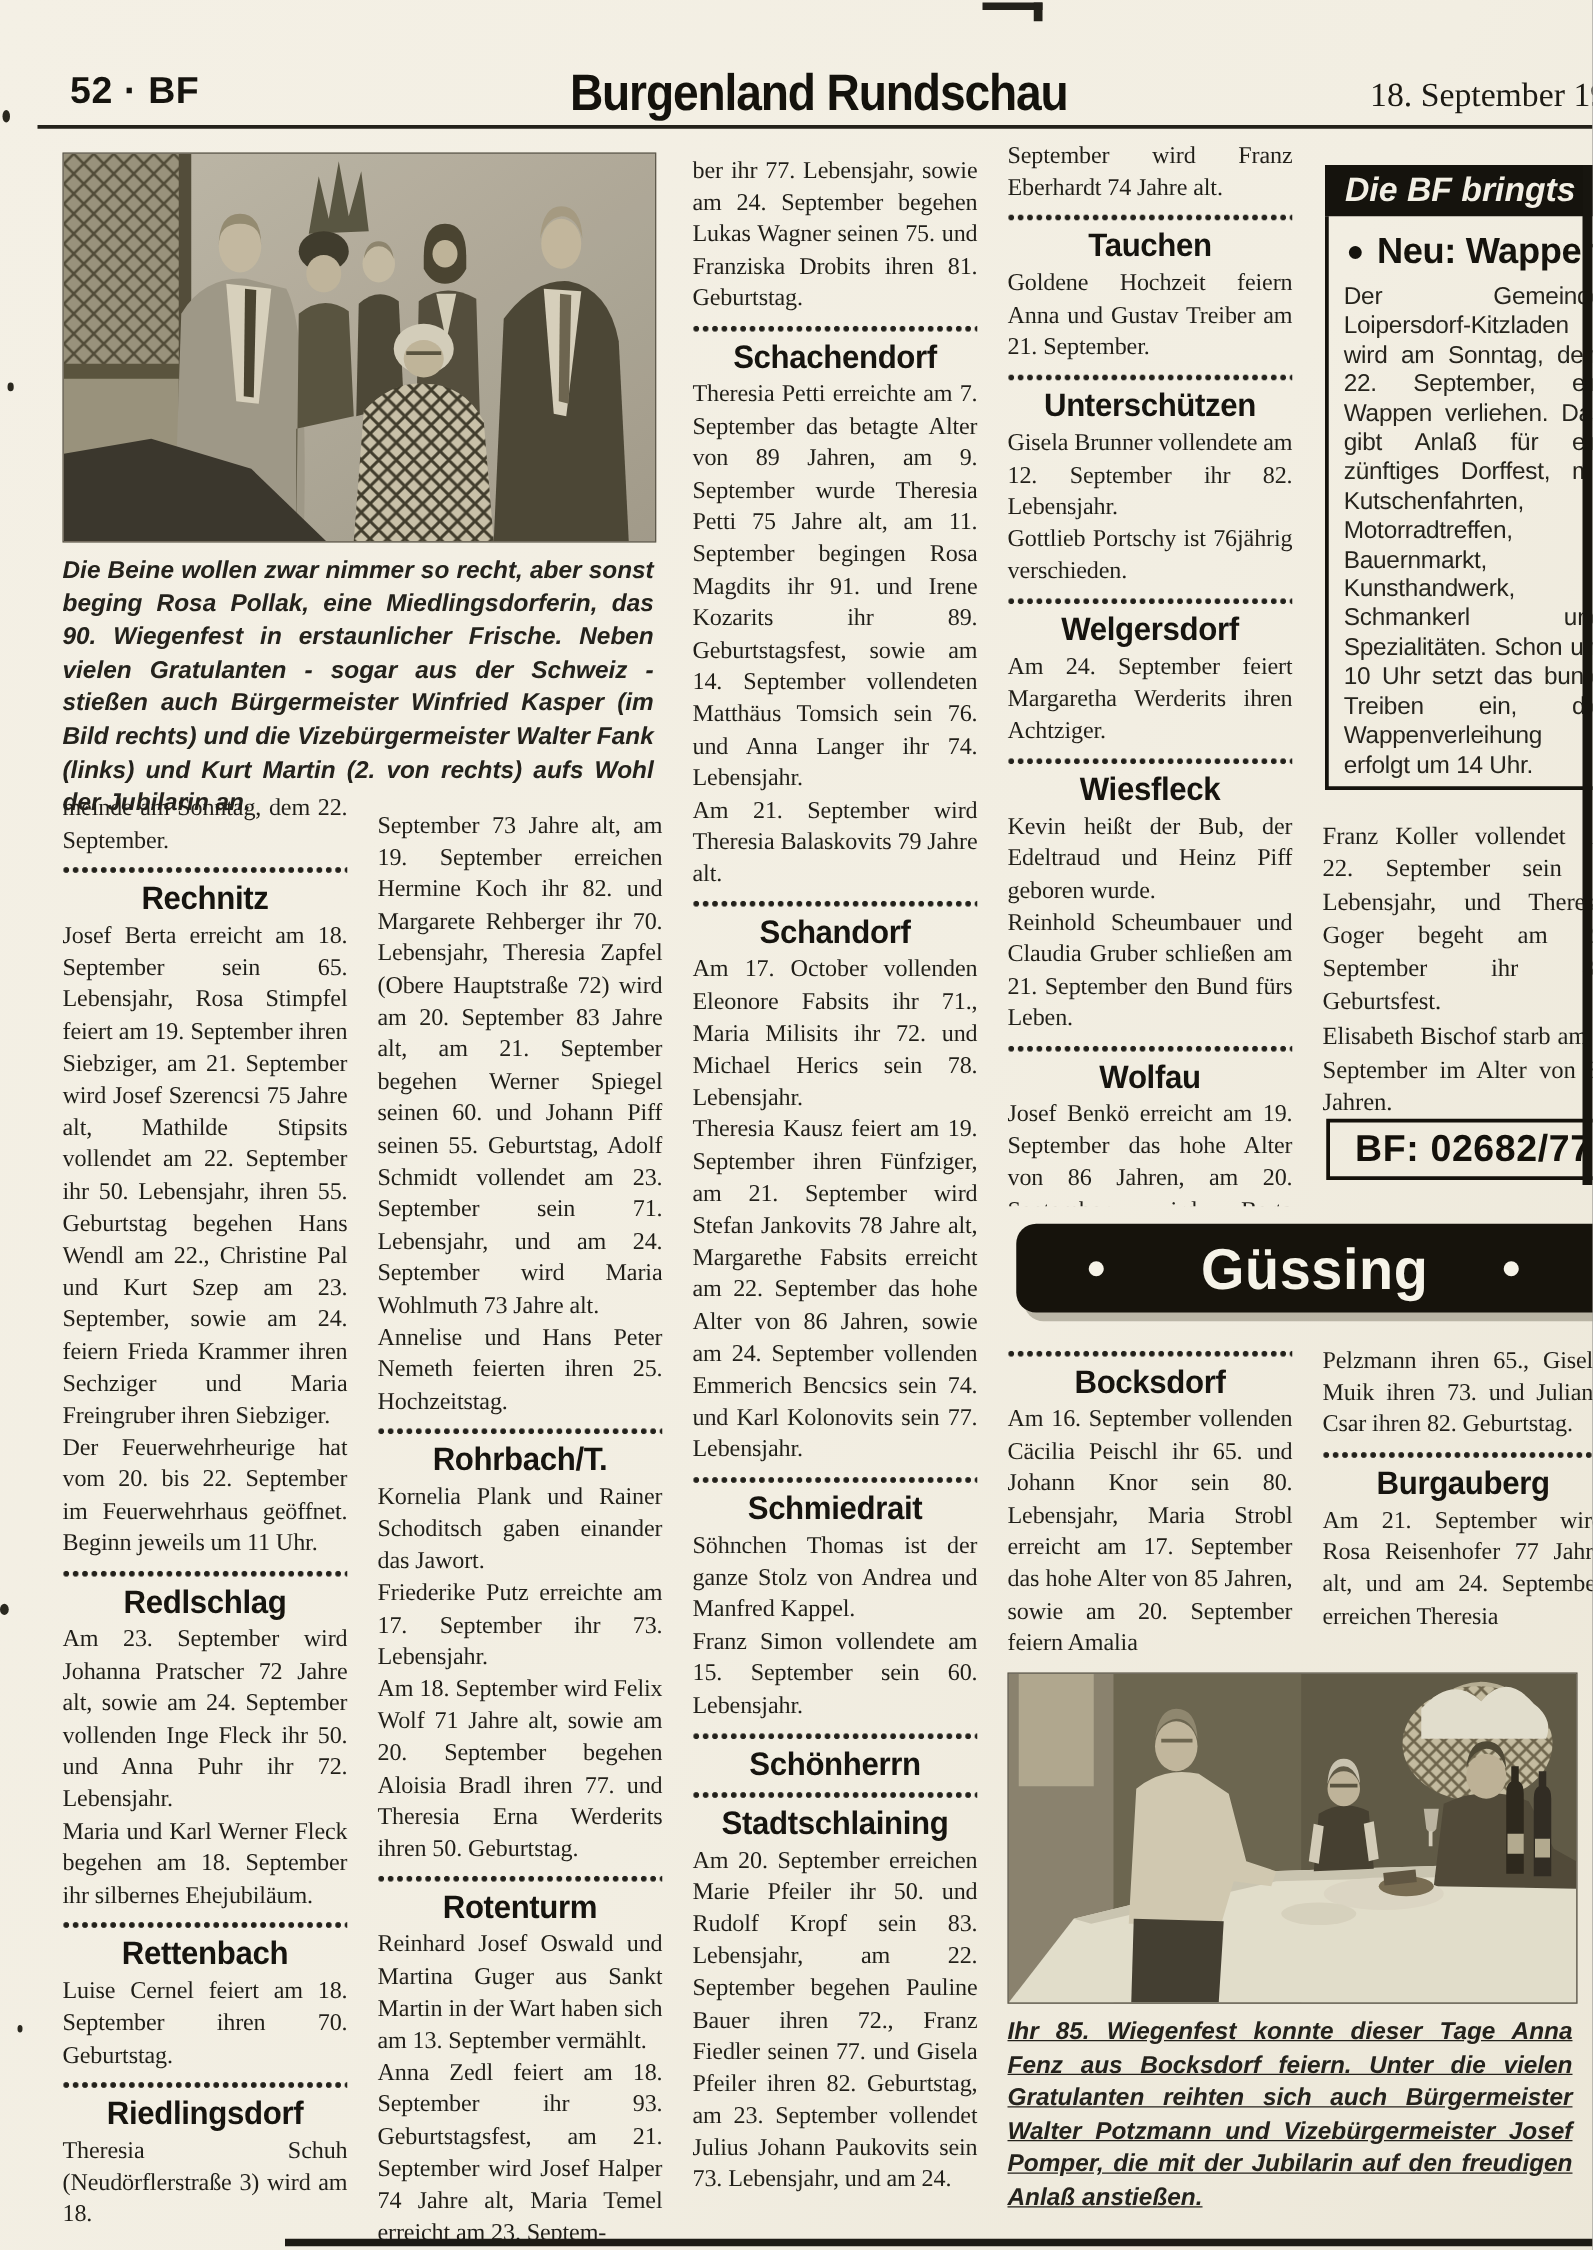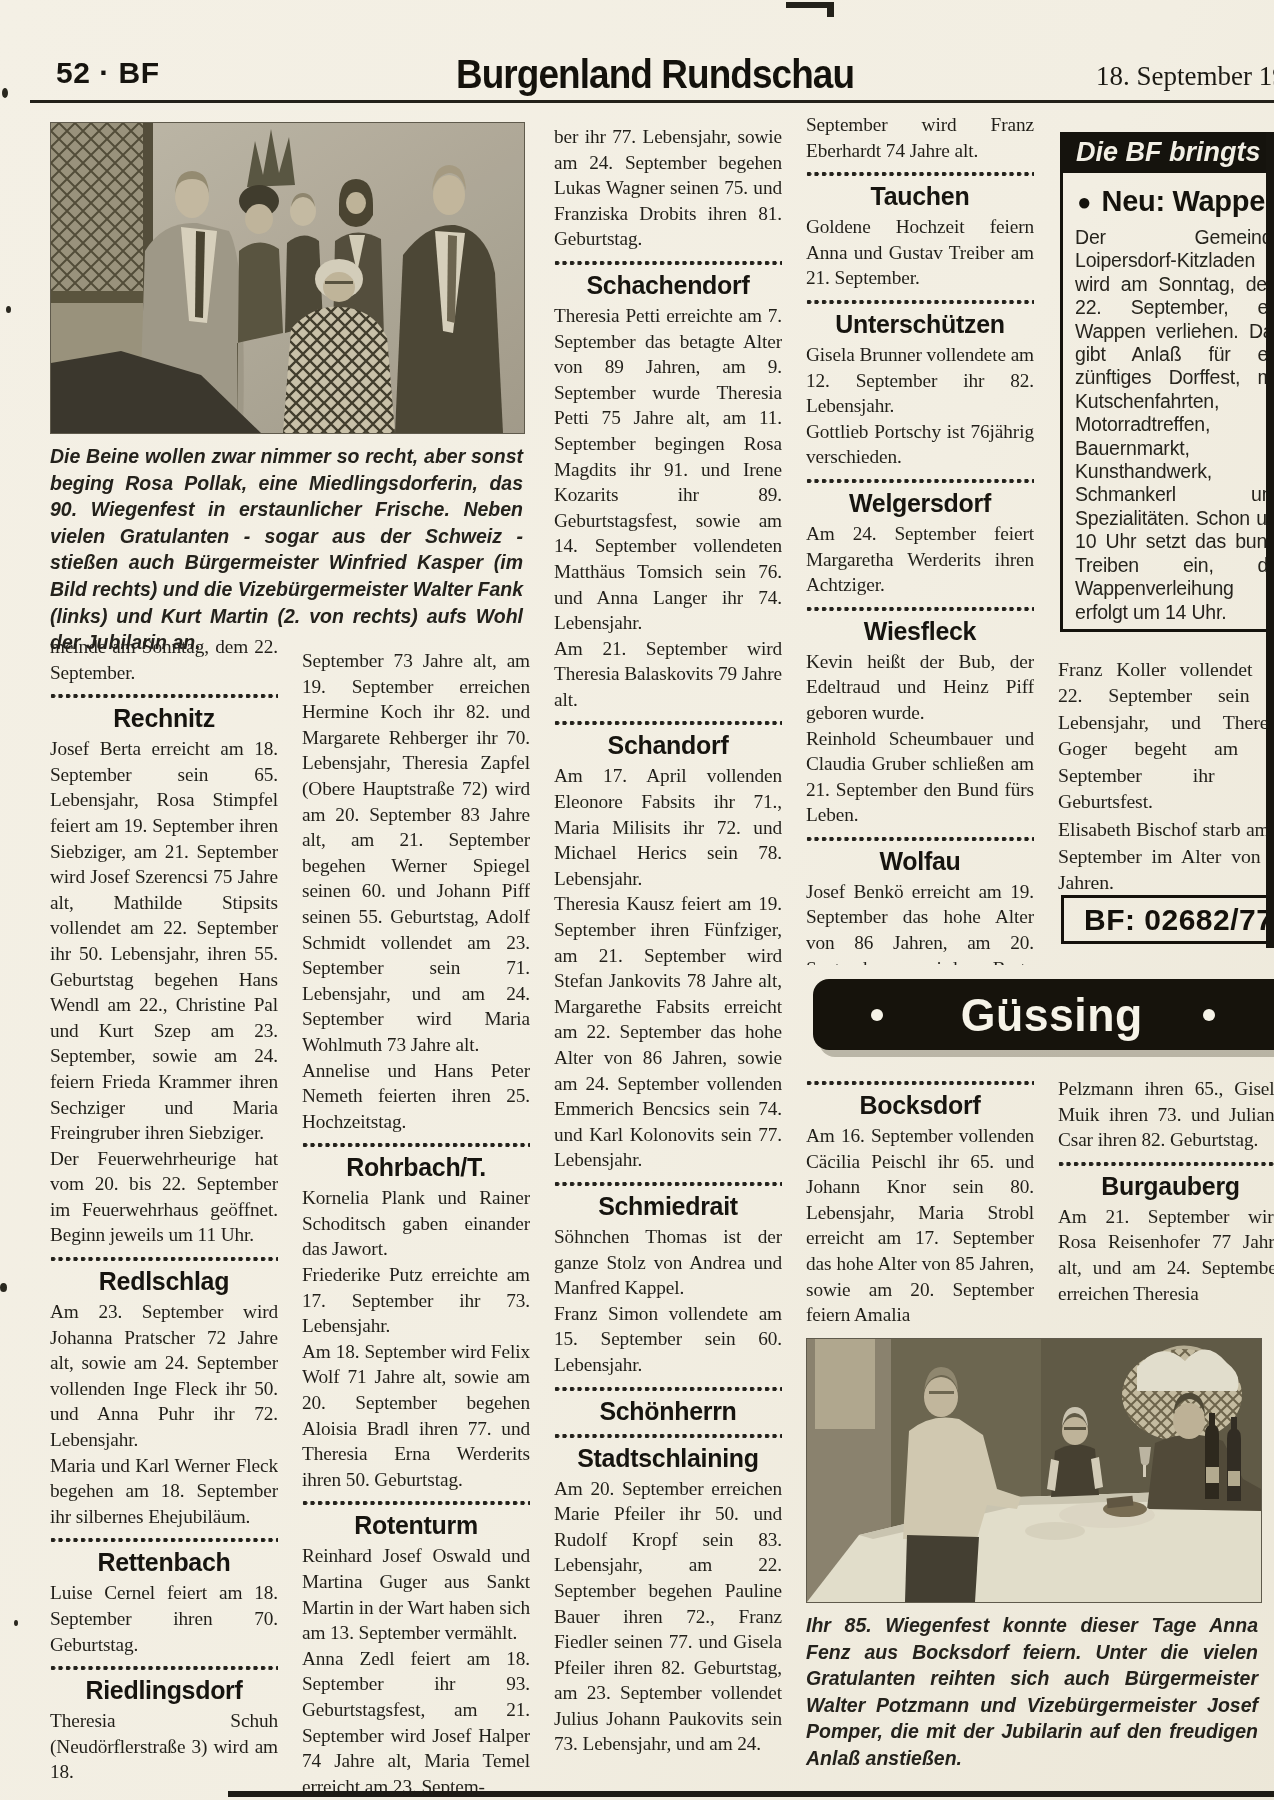--- a/index.html
+++ b/index.html
@@ -11,21 +11,21 @@
   .masthead{position:absolute;left:375px;top:54px;width:560px;text-align:center;
             font:700 41px/1 "Liberation Sans",sans-serif;color:#14120c;transform:scaleX(.9);letter-spacing:-1px;white-space:nowrap;}
   .date{position:absolute;left:1096px;top:63px;font:27px/1 "Liberation Serif",serif;color:#1c1a14;white-space:nowrap;}
   .header-rule{position:absolute;left:30px;top:100px;width:1244px;height:3px;background:#23211a;}
   
   .photo-frame{position:absolute;border:1px solid #5f5a4c;background:#b3ada0;overflow:hidden;}
   #photo-top{left:50px;top:122px;width:473px;height:310px;}
   #photo-bottom{left:806px;top:1338px;width:454px;height:263px;}
   .caption{position:absolute;font:italic 700 19.5px/26.6px "Liberation Sans",sans-serif;color:#24221c;text-align:justify;}
   #caption-top{left:50px;top:443px;width:473px;}
-  #caption-bottom{left:806px;top:1612px;width:452px;}
+  #caption-bottom{left:806px;top:1612px;width:452px;text-decoration:underline;}
   
   .col{position:absolute;width:228px;overflow:hidden;}
   #col1{left:50px;top:634px;height:1166px;}
   #col2{left:302px;top:634px;height:1166px;margin-top:14px;}
   #col3{left:554px;top:124px;height:1676px;}
   #col4{left:806px;top:112px;height:853px;}
   #colA{left:806px;top:1072px;height:262px;}
   #colB{left:1058px;top:1076px;width:225px;height:258px;}
   .body-text{font:19.3px/25.6px "Liberation Serif",serif;text-align:justify;color:#211f19;margin:0;letter-spacing:-.1px;}
   .town-headline{font:700 26px/28px "Liberation Sans",sans-serif;text-align:center;margin:2px 0 4px;color:#16140f;transform:scaleX(.96);letter-spacing:-.3px;}
@@ -150,21 +150,21 @@
       <p class="body-text">Anna Zedl feiert am 18. September ihr 93. Geburtstagsfest, am 21. September wird Josef Halper 74 Jahre alt, Maria Temel erreicht am 23. Septem-</p>
     </div>
   <div class="col" id="col3">
       <p class="body-text">ber ihr 77. Lebensjahr, sowie am 24. September begehen Lukas Wagner seinen 75. und Franziska Drobits ihren 81. Geburtstag.</p>
       <div class="dotted-rule"></div>
       <h3 class="town-headline">Schachendorf</h3>
       <p class="body-text">Theresia Petti erreichte am 7. September das betagte Alter von 89 Jahren, am 9. September wurde Theresia Petti 75 Jahre alt, am 11. September begingen Rosa Magdits ihr 91. und Irene Kozarits ihr 89. Geburtstagsfest, sowie am 14. September vollendeten Matthäus Tomsich sein 76. und Anna Langer ihr 74. Lebensjahr.</p>
       <p class="body-text">Am 21. September wird Theresia Balaskovits 79 Jahre alt.</p>
       <div class="dotted-rule"></div>
       <h3 class="town-headline">Schandorf</h3>
-      <p class="body-text">Am 17. April vollenden Eleonore Fabsits ihr 71., Maria Milisits ihr 72. und Michael Herics sein 78. Lebensjahr.</p>
+      <p class="body-text">Am 17. October vollenden Eleonore Fabsits ihr 71., Maria Milisits ihr 72. und Michael Herics sein 78. Lebensjahr.</p>
       <p class="body-text">Theresia Kausz feiert am 19. September ihren Fünfziger, am 21. September wird Stefan Jankovits 78 Jahre alt, Margarethe Fabsits erreicht am 22. September das hohe Alter von 86 Jahren, sowie am 24. September vollenden Emmerich Bencsics sein 74. und Karl Kolonovits sein 77. Lebensjahr.</p>
       <div class="dotted-rule"></div>
       <h3 class="town-headline">Schmiedrait</h3>
       <p class="body-text">Söhnchen Thomas ist der ganze Stolz von Andrea und Manfred Kappel.</p>
       <p class="body-text">Franz Simon vollendete am 15. September sein 60. Lebensjahr.</p>
       <div class="dotted-rule"></div>
       <h3 class="town-headline">Schönherrn</h3>
       <div class="dotted-rule"></div>
       <h3 class="town-headline">Stadtschlaining</h3>
       <p class="body-text">Am 20. September erreichen Marie Pfeiler ihr 50. und Rudolf Kropf sein 83. Lebensjahr, am 22. September begehen Pauline Bauer ihren 72., Franz Fiedler seinen 77. und Gisela Pfeiler ihren 82. Geburtstag, am 23. September vollendet Julius Johann Paukovits sein 73. Lebensjahr, und am 24.</p>

